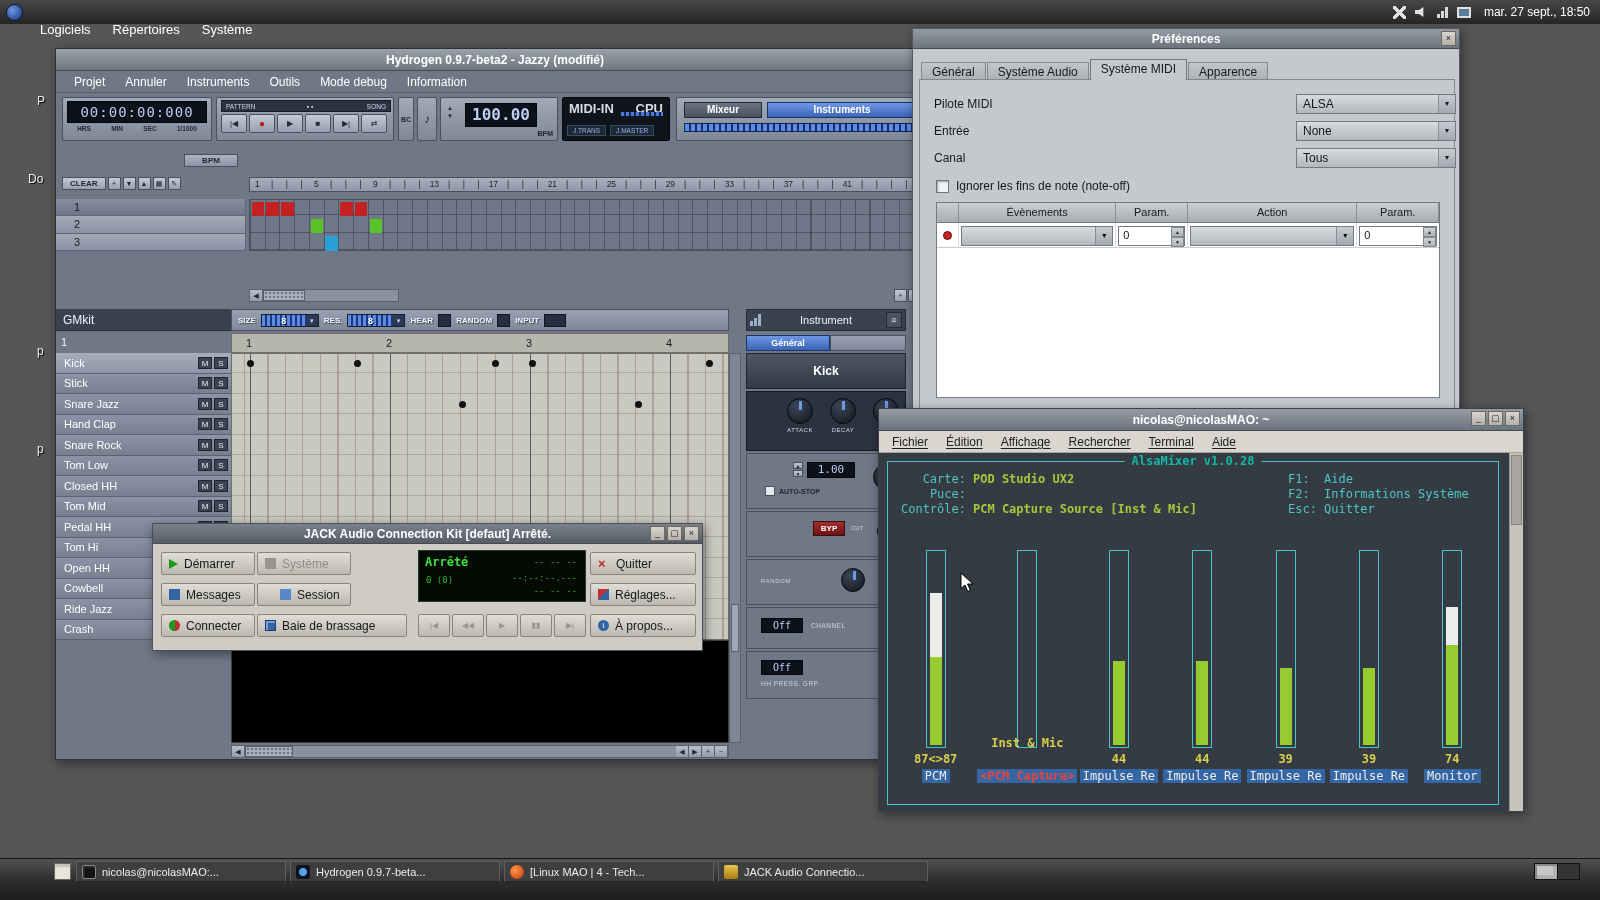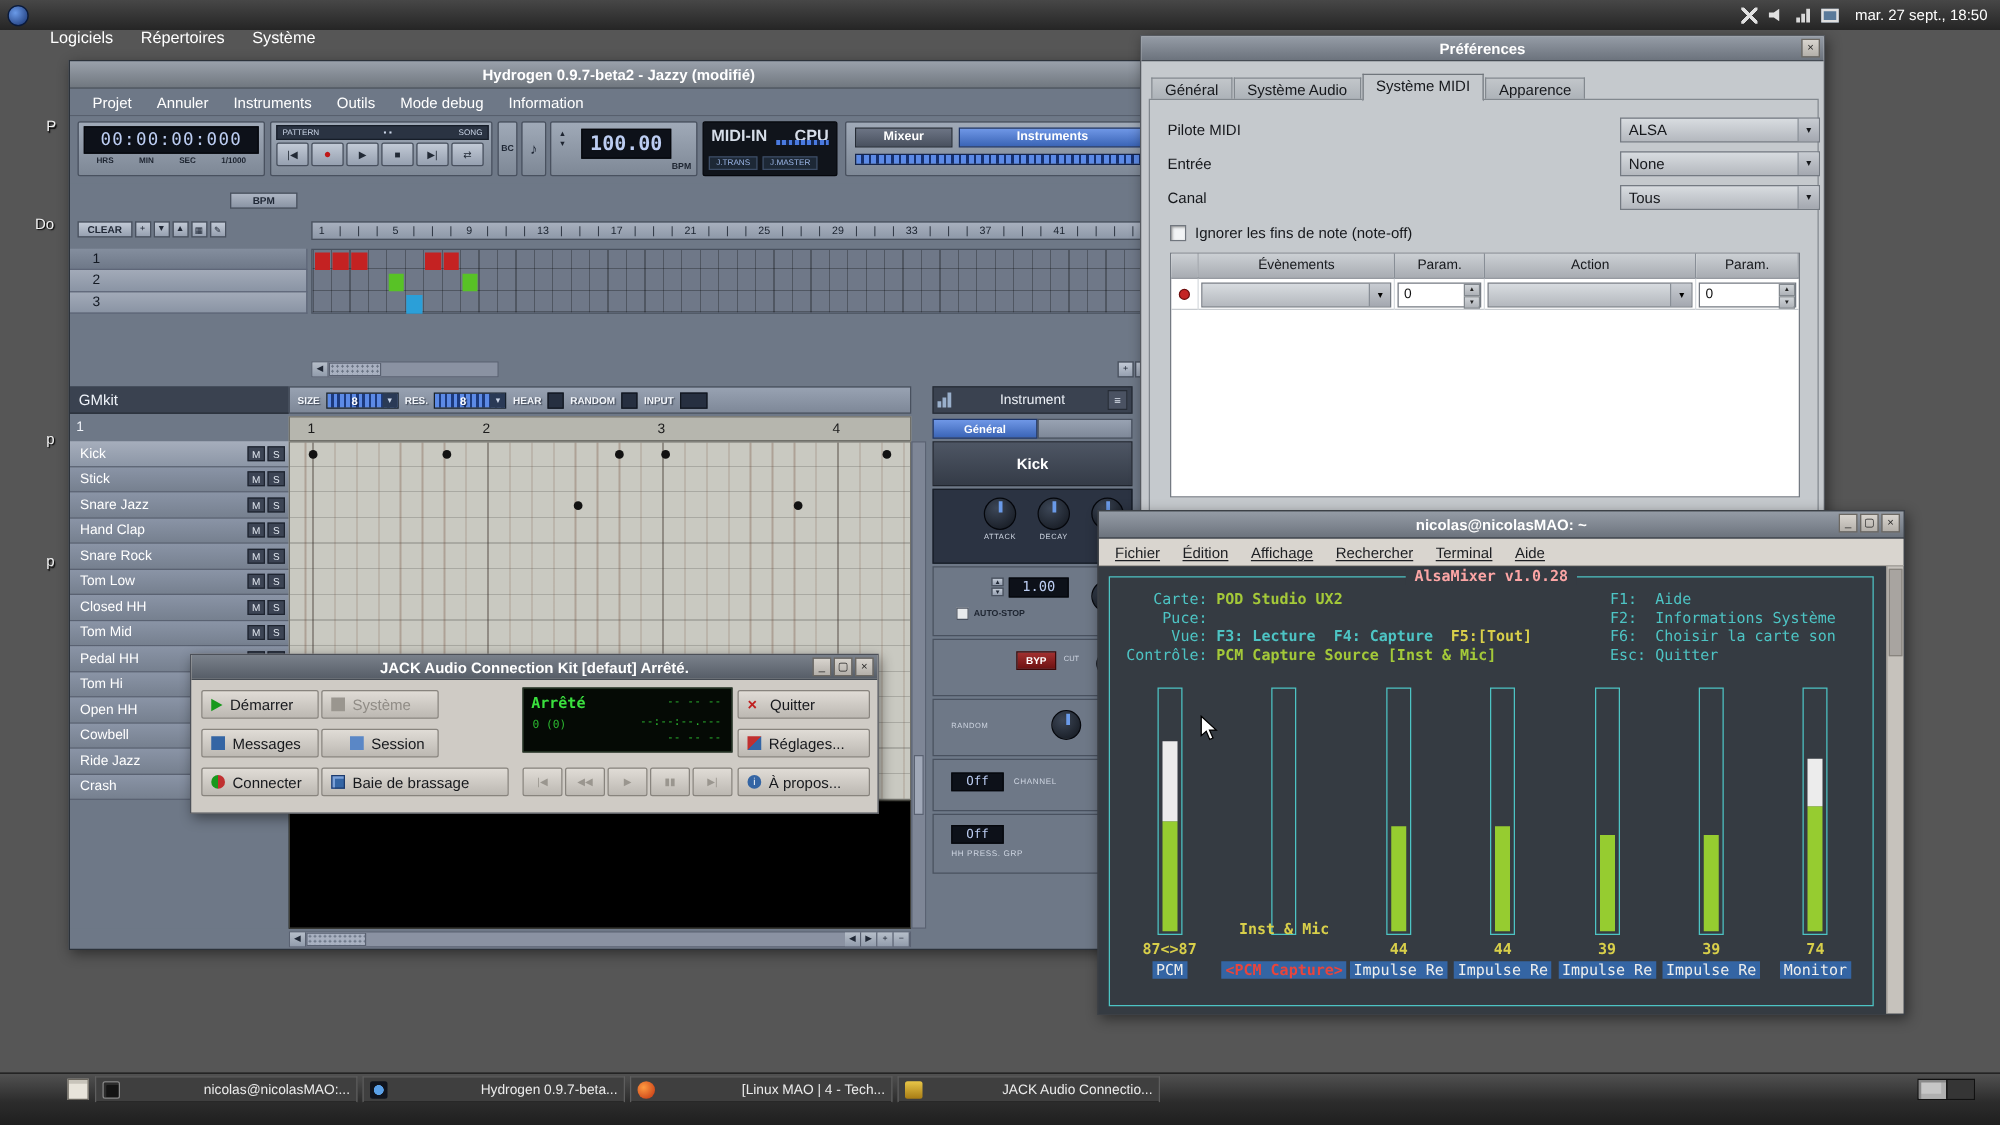--- a/index.html
+++ b/index.html
@@ -256,21 +256,21 @@
 #terminal .tb { height:22px; }
 #term-menus { position:absolute; left:0; top:22px; width:644px; height:22px; background:#d9d5cf;
   border-bottom:1px solid #a8a49e; display:flex; align-items:center; gap:4px; padding-left:6px; }
 .tmenu { font-size:12px; color:#1c1e22; padding:2px 7px; text-decoration:underline; text-decoration-thickness:1px; text-underline-offset:2px; }
 #term-body { position:absolute; left:0; top:44px; width:630px; height:358px; background:#353b42;
   font-family:"DejaVu Sans Mono",monospace; font-size:12px; }
 #term-scroll { position:absolute; right:0; top:44px; width:14px; height:358px; background:#c6c2bc; border-left:1px solid #98948e; }
 #term-scroll .handle { position:absolute; left:1px; right:1px; top:2px; height:70px; background:#a8a4a0; border:1px solid #88847e; }
 #am-box { position:absolute; left:8px; top:8px; width:612px; height:344px; border:1px solid #4dc4c4; }
 #am-header { position:absolute; top:-8px; left:50%; transform:translateX(-50%); background:#353b42;
-  padding:0 7px; font-weight:bold; color:#fca5a5; white-space:nowrap; }
+  padding:0 7px; font-weight:bold; color:#14b8a6; white-space:nowrap; }
 #am-info { position:absolute; left:10px; top:10px; width:590px; }
 .amrow { position:relative; height:15px; white-space:pre; }
 .amlab { display:inline-block; width:68px; text-align:right; color:#4dc4c4; }
 .amv { margin-left:7px; font-weight:bold; }
 .c-green { color:#a4c939; }
 .c-cyan { color:#4dc4c4; }
 .c-yellow { color:#d8cf4a; }
 .amhelp { position:absolute; left:390px; top:0; font-weight:normal; }
 #am-channels { position:absolute; left:6px; top:88px; width:600px; height:240px; display:flex; }
 .amcol { flex:1; position:relative; }
@@ -285,21 +285,21 @@
 .amlab2 { background:#3465a4; color:#eeeeec; padding:0 3px; }
 .amlab2.selred { color:#e8453c; font-weight:bold; }
 
 
 #taskbar { position:absolute; left:0; top:858px; width:1600px; height:42px; z-index:50;
   background:linear-gradient(#515151,#2c2c2c 55%,#1f1f1f); border-top:1px solid #141414; }
 #taskbar-left-icon { position:absolute; left:54px; top:4px; width:17px; height:17px; background:#e8e4da;
   border:1px solid #6a665e; box-shadow:inset 0 3px 0 #c8c4ba; }
 #taskbar-items { position:absolute; left:76px; top:2px; display:flex; gap:4px; }
 .task { width:210px; height:21px; background:#3f3f3f; border:1px solid #5e5e5e; border-bottom-color:#222;
-  display:flex; align-items:center; padding:0 5px; color:#ececec; font-size:11px;justify-content:space-between; }
+  display:flex; align-items:center; padding:0 5px; color:#ececec; font-size:11px; }
 .task .tlab { overflow:hidden; white-space:nowrap; }
 .ticon { width:14px; height:14px; margin-right:6px; flex:none; border-radius:2px; }
 .ticon.terminal { background:#141414; border:1px solid #8a8a8a; box-shadow:inset 2px 2px 0 #2c2c2c; }
 .ticon.hydrogen { background:radial-gradient(circle at 50% 50%, #5aa0e8 0 38%, #10141e 42%); }
 .ticon.browser { background:radial-gradient(circle at 35% 35%, #ff9a40, #c03010); border-radius:50%; }
 .ticon.jack { background:linear-gradient(#e8c648,#a87c14); }
 #workspace-switcher { position:absolute; right:20px; top:4px; width:46px; height:17px; border:1px solid #111; display:flex; }
 #workspace-switcher .ws1 { flex:1; background:#c6c6c6; box-shadow:inset 2px 2px 0 #888, inset -4px -4px 0 #b0b0b0; }
 #workspace-switcher .ws2 { flex:1; background:#353535; border-left:1px solid #111; }
 
@@ -835,21 +835,20 @@
       <span class="tmenu">Rechercher</span>
       <span class="tmenu">Terminal</span>
       <span class="tmenu">Aide</span>
     </div>
   <div id="term-body">
     <div id="am-box">
       <span id="am-header">AlsaMixer v1.0.28</span>
       <div id="am-info">
           <div class="amrow"><span class="amlab">Carte:</span><span class="amv c-green">POD Studio UX2</span><span class="amhelp c-cyan">F1:  Aide</span></div>
           <div class="amrow"><span class="amlab">Puce:</span><span class="amv c-green">&nbsp;</span><span class="amhelp c-cyan">F2:  Informations Système</span></div>
-          <div class="amrow"><span class="amlab">Vue:</span><span class="amv c-cyan">F3: Lecture  F4: Capture</span><span class="amv c-yellow">&nbsp;F5:[Tout]</span><span class="amhelp c-cyan">F6:  Choisir la carte son</span></div>
           <div class="amrow"><span class="amlab">Contrôle:</span><span class="amv c-green">PCM Capture Source [Inst &amp; Mic]</span><span class="amhelp c-cyan">Esc: Quitter</span></div>
         </div>
       <div id="am-channels">
           <div class="amcol">
             <div class="ambw">
               <div class="ambox">
                 <div class="aminner">
                   <div class="amg" style="height: 46%;"></div>
                   <div class="amw" style="bottom: 46%; height: 33%;"></div>
                 </div>

